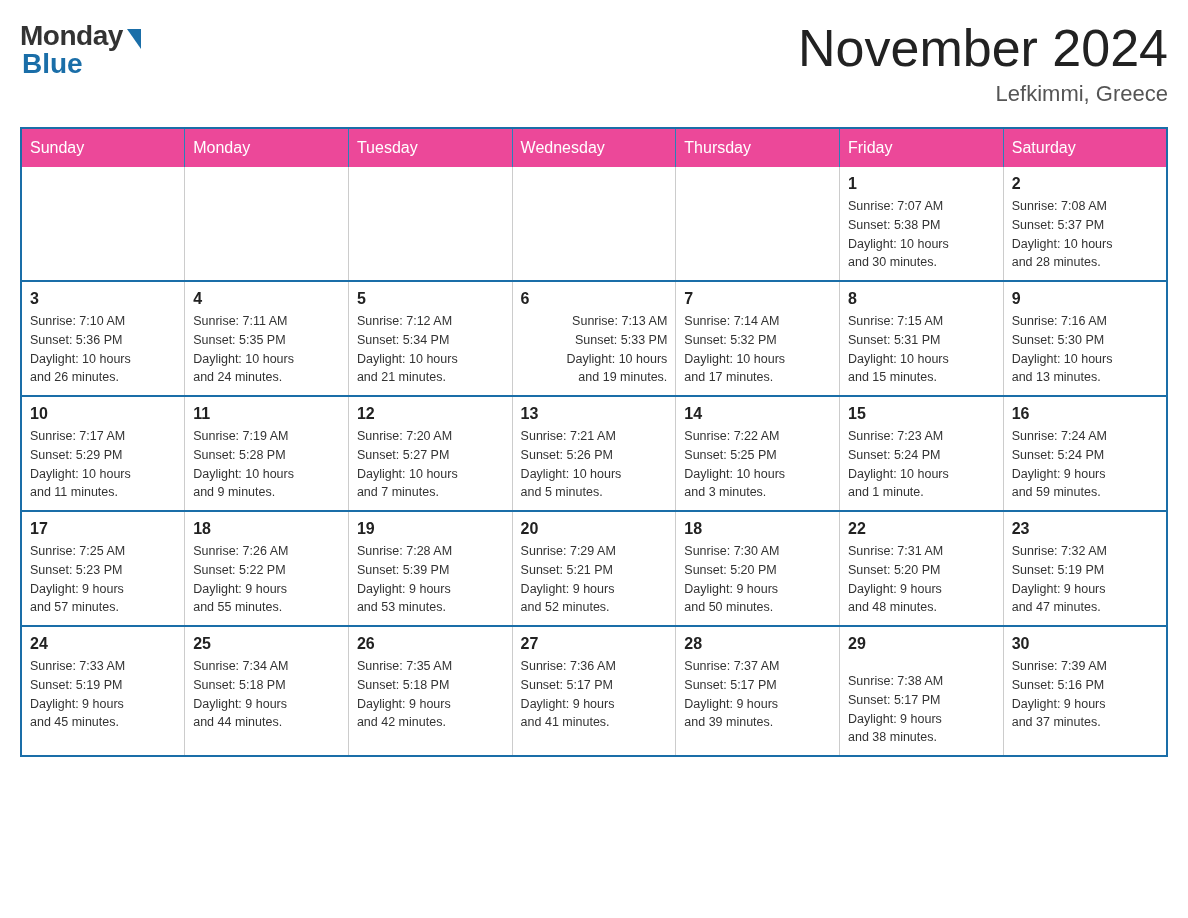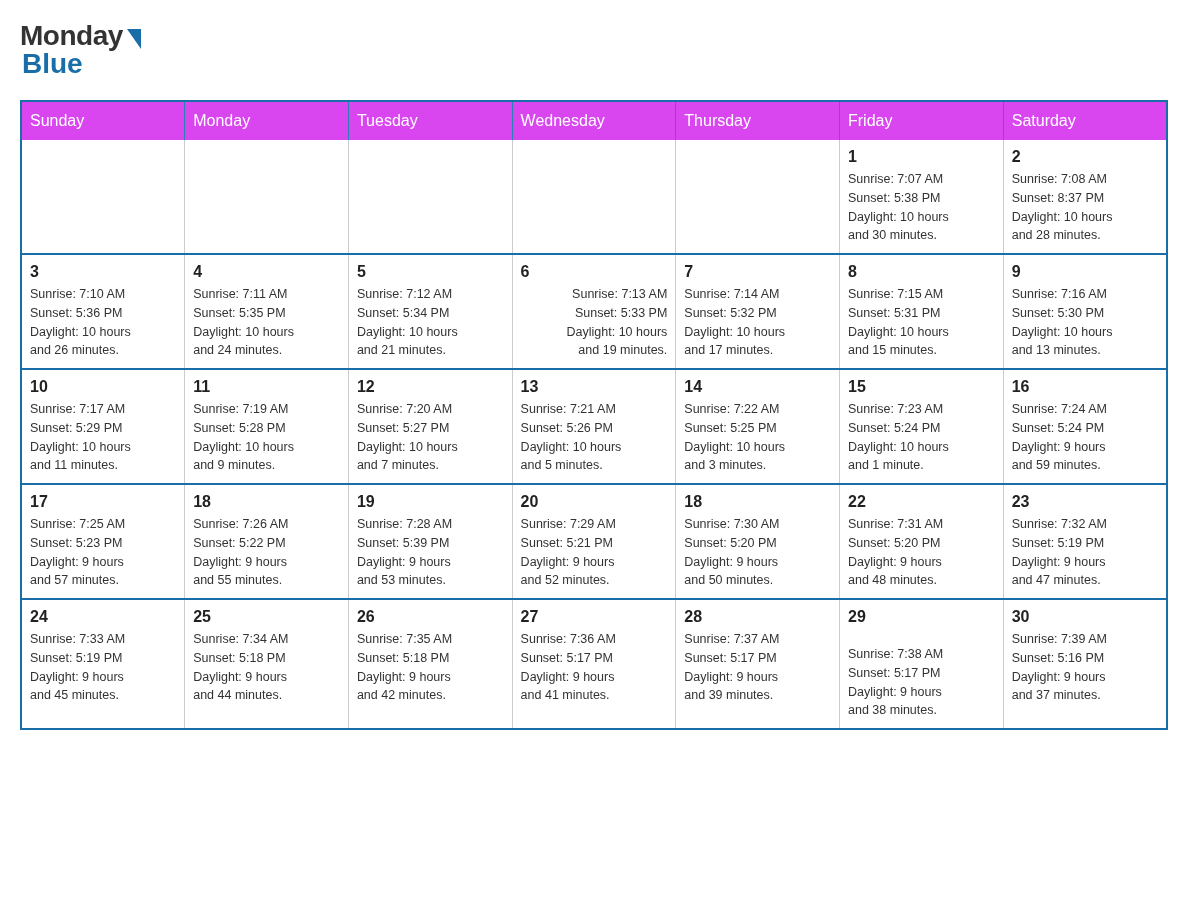--- a/index.html
+++ b/index.html
@@ -61,21 +61,21 @@
       font-size: 22px;
       color: #555;
       margin-top: 4px;
     }
     .calendar {
       width: 100%;
       border-collapse: collapse;
       border: 2px solid #1a6ea8;
     }
     .calendar th {
-      background-color: #d946ef;
+      background-color: #ec4899;
       color: #fff;
       padding: 10px 8px;
       text-align: left;
       font-size: 16px;
       font-weight: normal;
       border-right: 1px solid #2980b9;
     }
     .calendar th:last-child {
       border-right: none;
     }
@@ -114,20 +114,24 @@
 </head>
 <body>
 
 <div class="header">
   <div class="logo">
     <div class="logo-top">
       <span class="logo-general">Monday</span>
       <div class="logo-arrow"></div>
     </div>
     <span class="logo-blue">Blue</span>
+  </div>
+  <div class="title-section">
+    <div class="month-title">November 2024</div>
+    <div class="location">Lefkimmi, Greece</div>
   </div>
 </div>
 
 <table class="calendar">
   <thead>
     <tr>
     <th>Sunday</th>
         <th>Monday</th>
         <th>Tuesday</th>
         <th>Wednesday</th>
@@ -146,21 +150,21 @@
         <td>
           <span class="day-number">1</span>
           <div class="day-info" style="white-space: pre-line;">Sunrise: 7:07 AM
 Sunset: 5:38 PM
 Daylight: 10 hours
 and 30 minutes.</div>
         </td>
         <td>
           <span class="day-number">2</span>
           <div class="day-info" style="white-space: pre-line;">Sunrise: 7:08 AM
-Sunset: 8:37 PM
+Sunset: 5:37 PM
 Daylight: 10 hours
 and 28 minutes.</div>
         </td>
       </tr>
       <tr>
         <td>
           <span class="day-number">3</span>
           <div class="day-info" style="white-space: pre-line;">Sunrise: 7:10 AM
 Sunset: 5:36 PM
 Daylight: 10 hours

